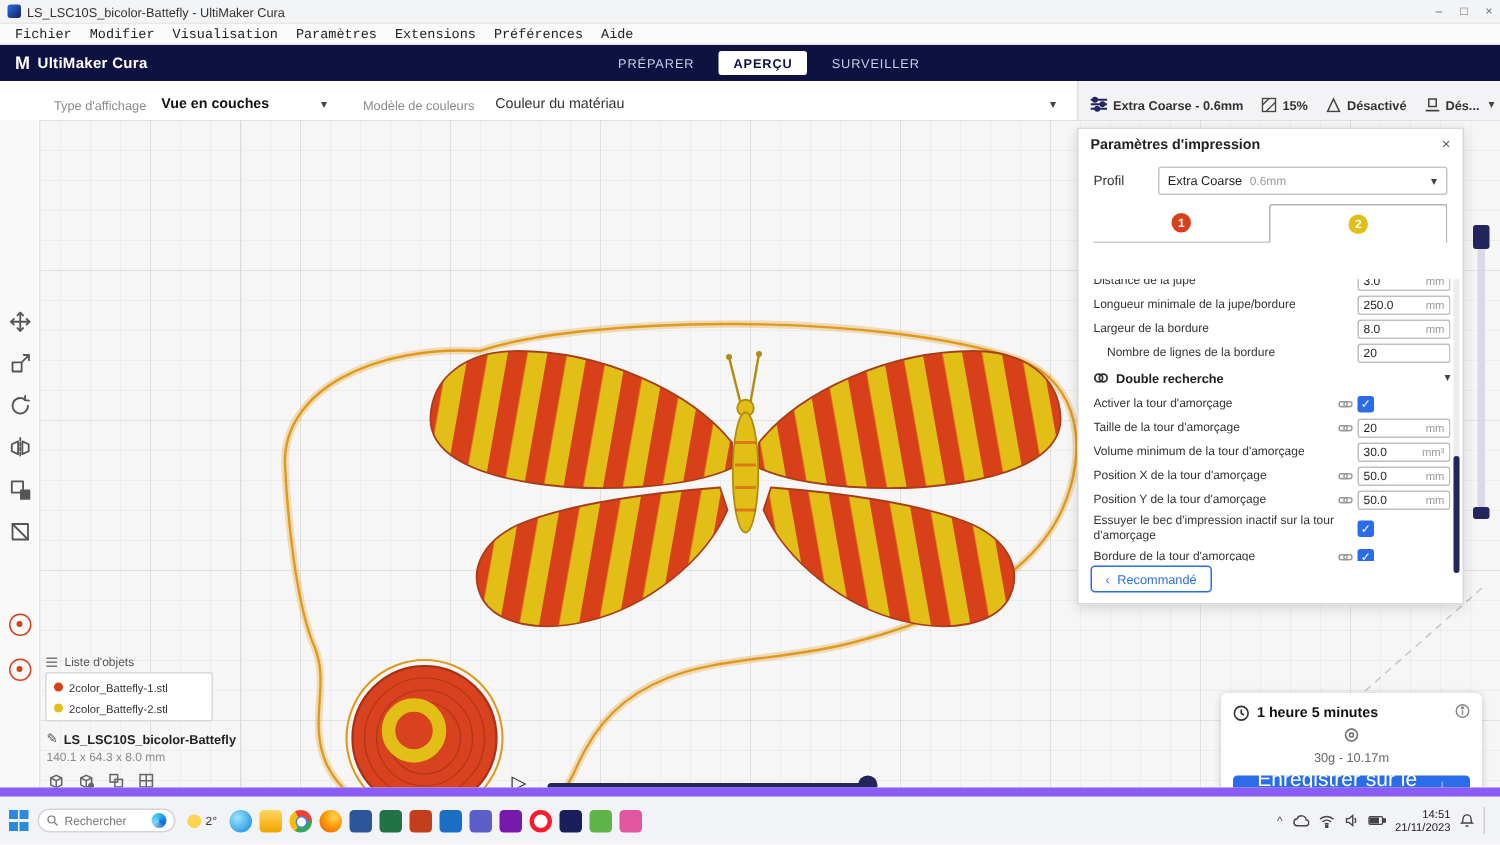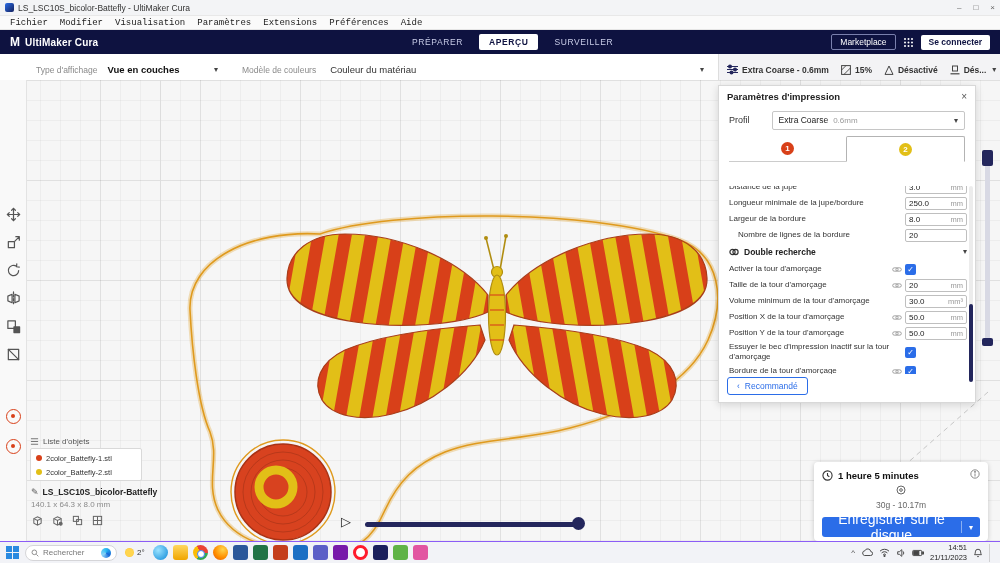--- a/index.html
+++ b/index.html
@@ -150,21 +150,21 @@
   .info-ico svg { stroke:#888; }
   .out-row2 { display:flex; align-items:center; gap:5px; margin-top:4px;flex-direction:column; }
   .out-row2 svg { stroke:#666; fill:none; stroke-width:1.2; }
   .out-mat { font-size:8.5px; color:#666; }
   .btn-save { margin-top:7px; width:100%; height:20px; background:#2b6de8; border:none; border-radius:3px; color:#fff; display:flex; align-items:center; cursor:pointer; font-family:inherit; padding:0; }
   .btn-save .lab { flex:1; font-size:14px; color:#fff; }
   .btn-save .div { width:1px; height:12px; background:rgba(255,255,255,.45); }
   .btn-save .chev { width:18px; font-size:8px; color:#fff; }
 
   
-  .taskbar { position:absolute; left:0; bottom:0; width:100%; height:22px; background:#f2f3f7; border-top:1px solid #8b5cf6; display:flex; align-items:center; padding:0 5px; gap:5px; z-index:20; }
+  .taskbar { position:absolute; left:0; bottom:0; width:100%; height:38px; background:#f2f3f7; border-top:6px solid #8b5cf6; display:flex; align-items:center; padding:0 5px; gap:5px; z-index:20; }
   .tb-start { width:15px; height:15px; display:grid; grid-template-columns:6px 6px; grid-template-rows:6px 6px; gap:1.5px; place-content:center; cursor:pointer; }
   .tb-start i { background:#2a8ae0; }
   .tb-search { width:92px; height:16px; background:#fff; border:1px solid #d5d5d8; border-radius:8px; display:flex; align-items:center; padding:0 5px; gap:4px; }
   .tb-search svg { stroke:#777; fill:none; stroke-width:1.2; flex-shrink:0; }
   .tb-search input { border:none; outline:none; width:100%; font-size:8px; background:transparent; font-family:inherit; color:#333; }
   .tb-search input::placeholder { color:#777; }
   .tb-copilot { width:10px; height:10px; border-radius:50%; background:conic-gradient(#2bbcf2,#1467d8,#8bd4f8,#2bbcf2); flex-shrink:0; cursor:pointer; }
   .tb-weather { display:flex; align-items:center; gap:3px; padding:0 3px; cursor:pointer; }
   .sun { width:9px; height:9px; border-radius:50%; background:radial-gradient(circle,#ffd54f 55%,#ffb300); }
   .tb-temp { font-size:8px; color:#333; }
@@ -220,27 +220,20 @@
   <div class="appheader">
     <div class="brandwrap">
       <span class="brand-m">M</span>
       <span class="brand-txt">UltiMaker Cura</span>
     </div>
     <div class="stage-tabs">
       <span class="stage-tab">PRÉPARER</span>
       <span class="stage-tab active">APERÇU</span>
       <span class="stage-tab">SURVEILLER</span>
     </div>
-    <div class="hdr-right">
-      <button class="btn-marketplace">Marketplace</button>
-      <span class="grid-dots">
-          <i></i>
-        </span>
-      <button class="btn-signin">Se connecter</button>
-    </div>
   </div>
 
   <div class="viewbar">
     <div class="vb-group1">
       <span class="vb-label">Type d'affichage</span>
       <span class="vb-value">Vue en couches</span>
       <span class="vb-chev">▾</span>
     </div>
     <div class="vb-group2">
       <span class="vb-label">Modèle de couleurs</span>

